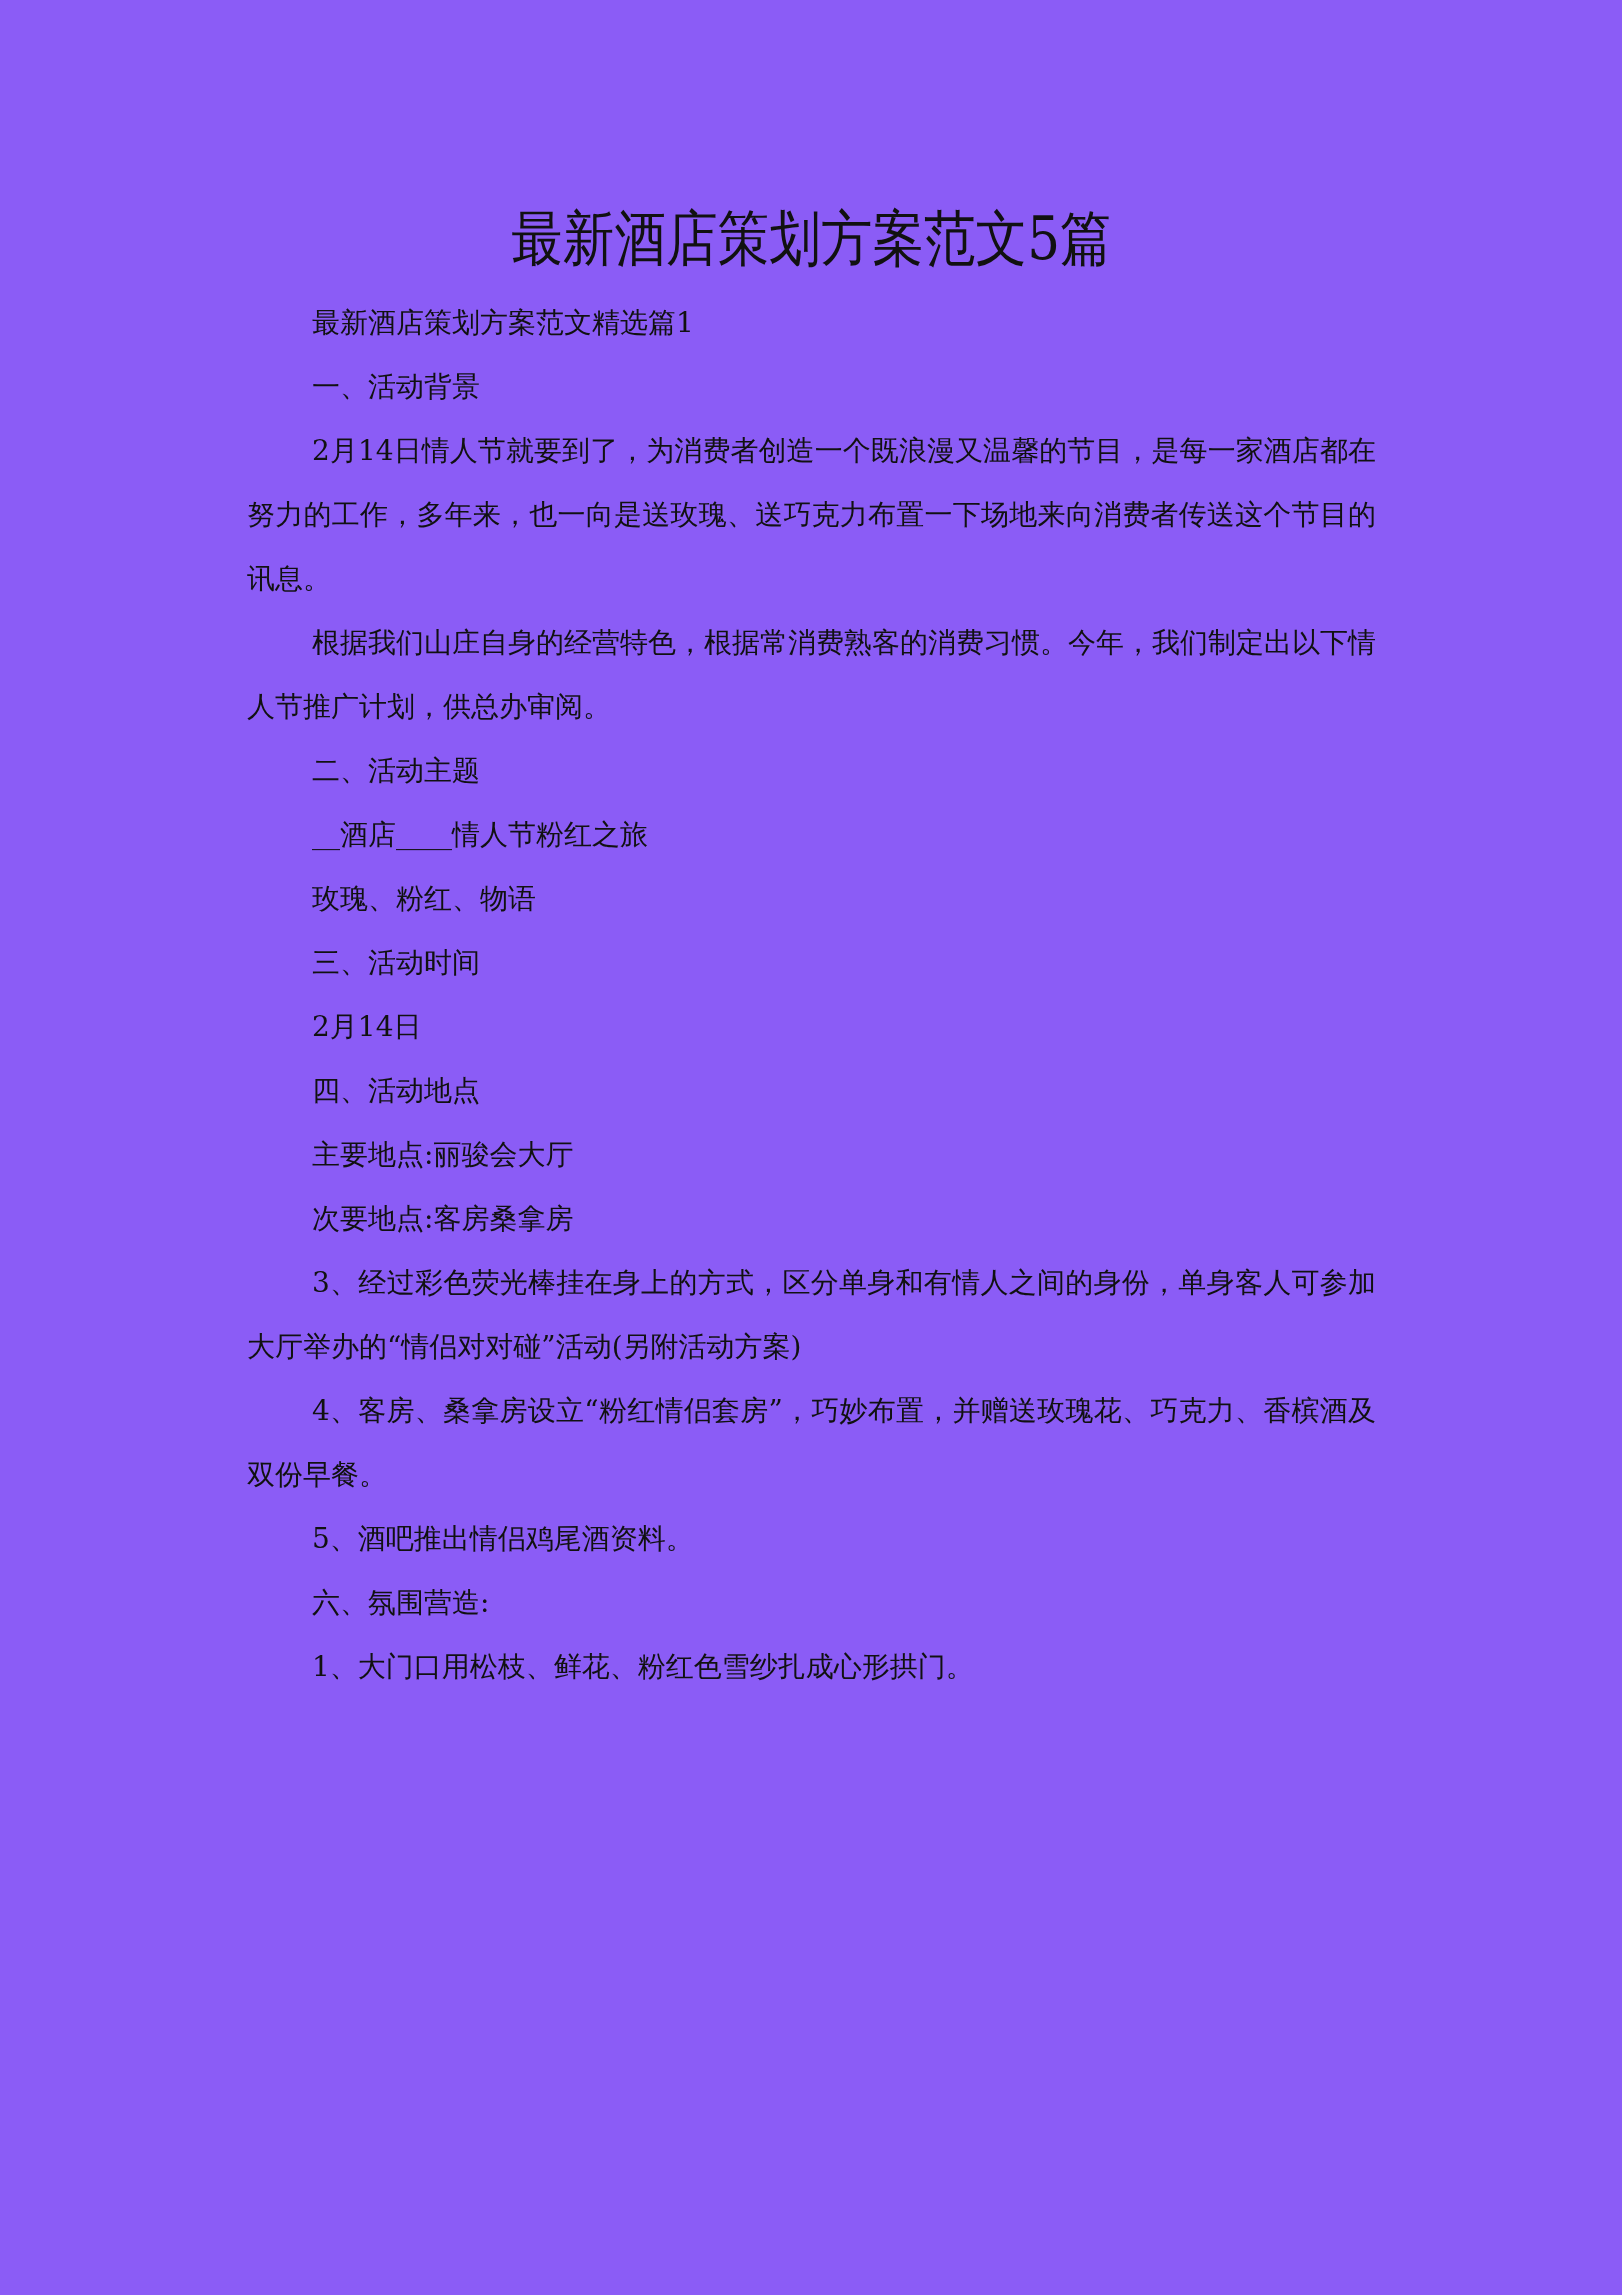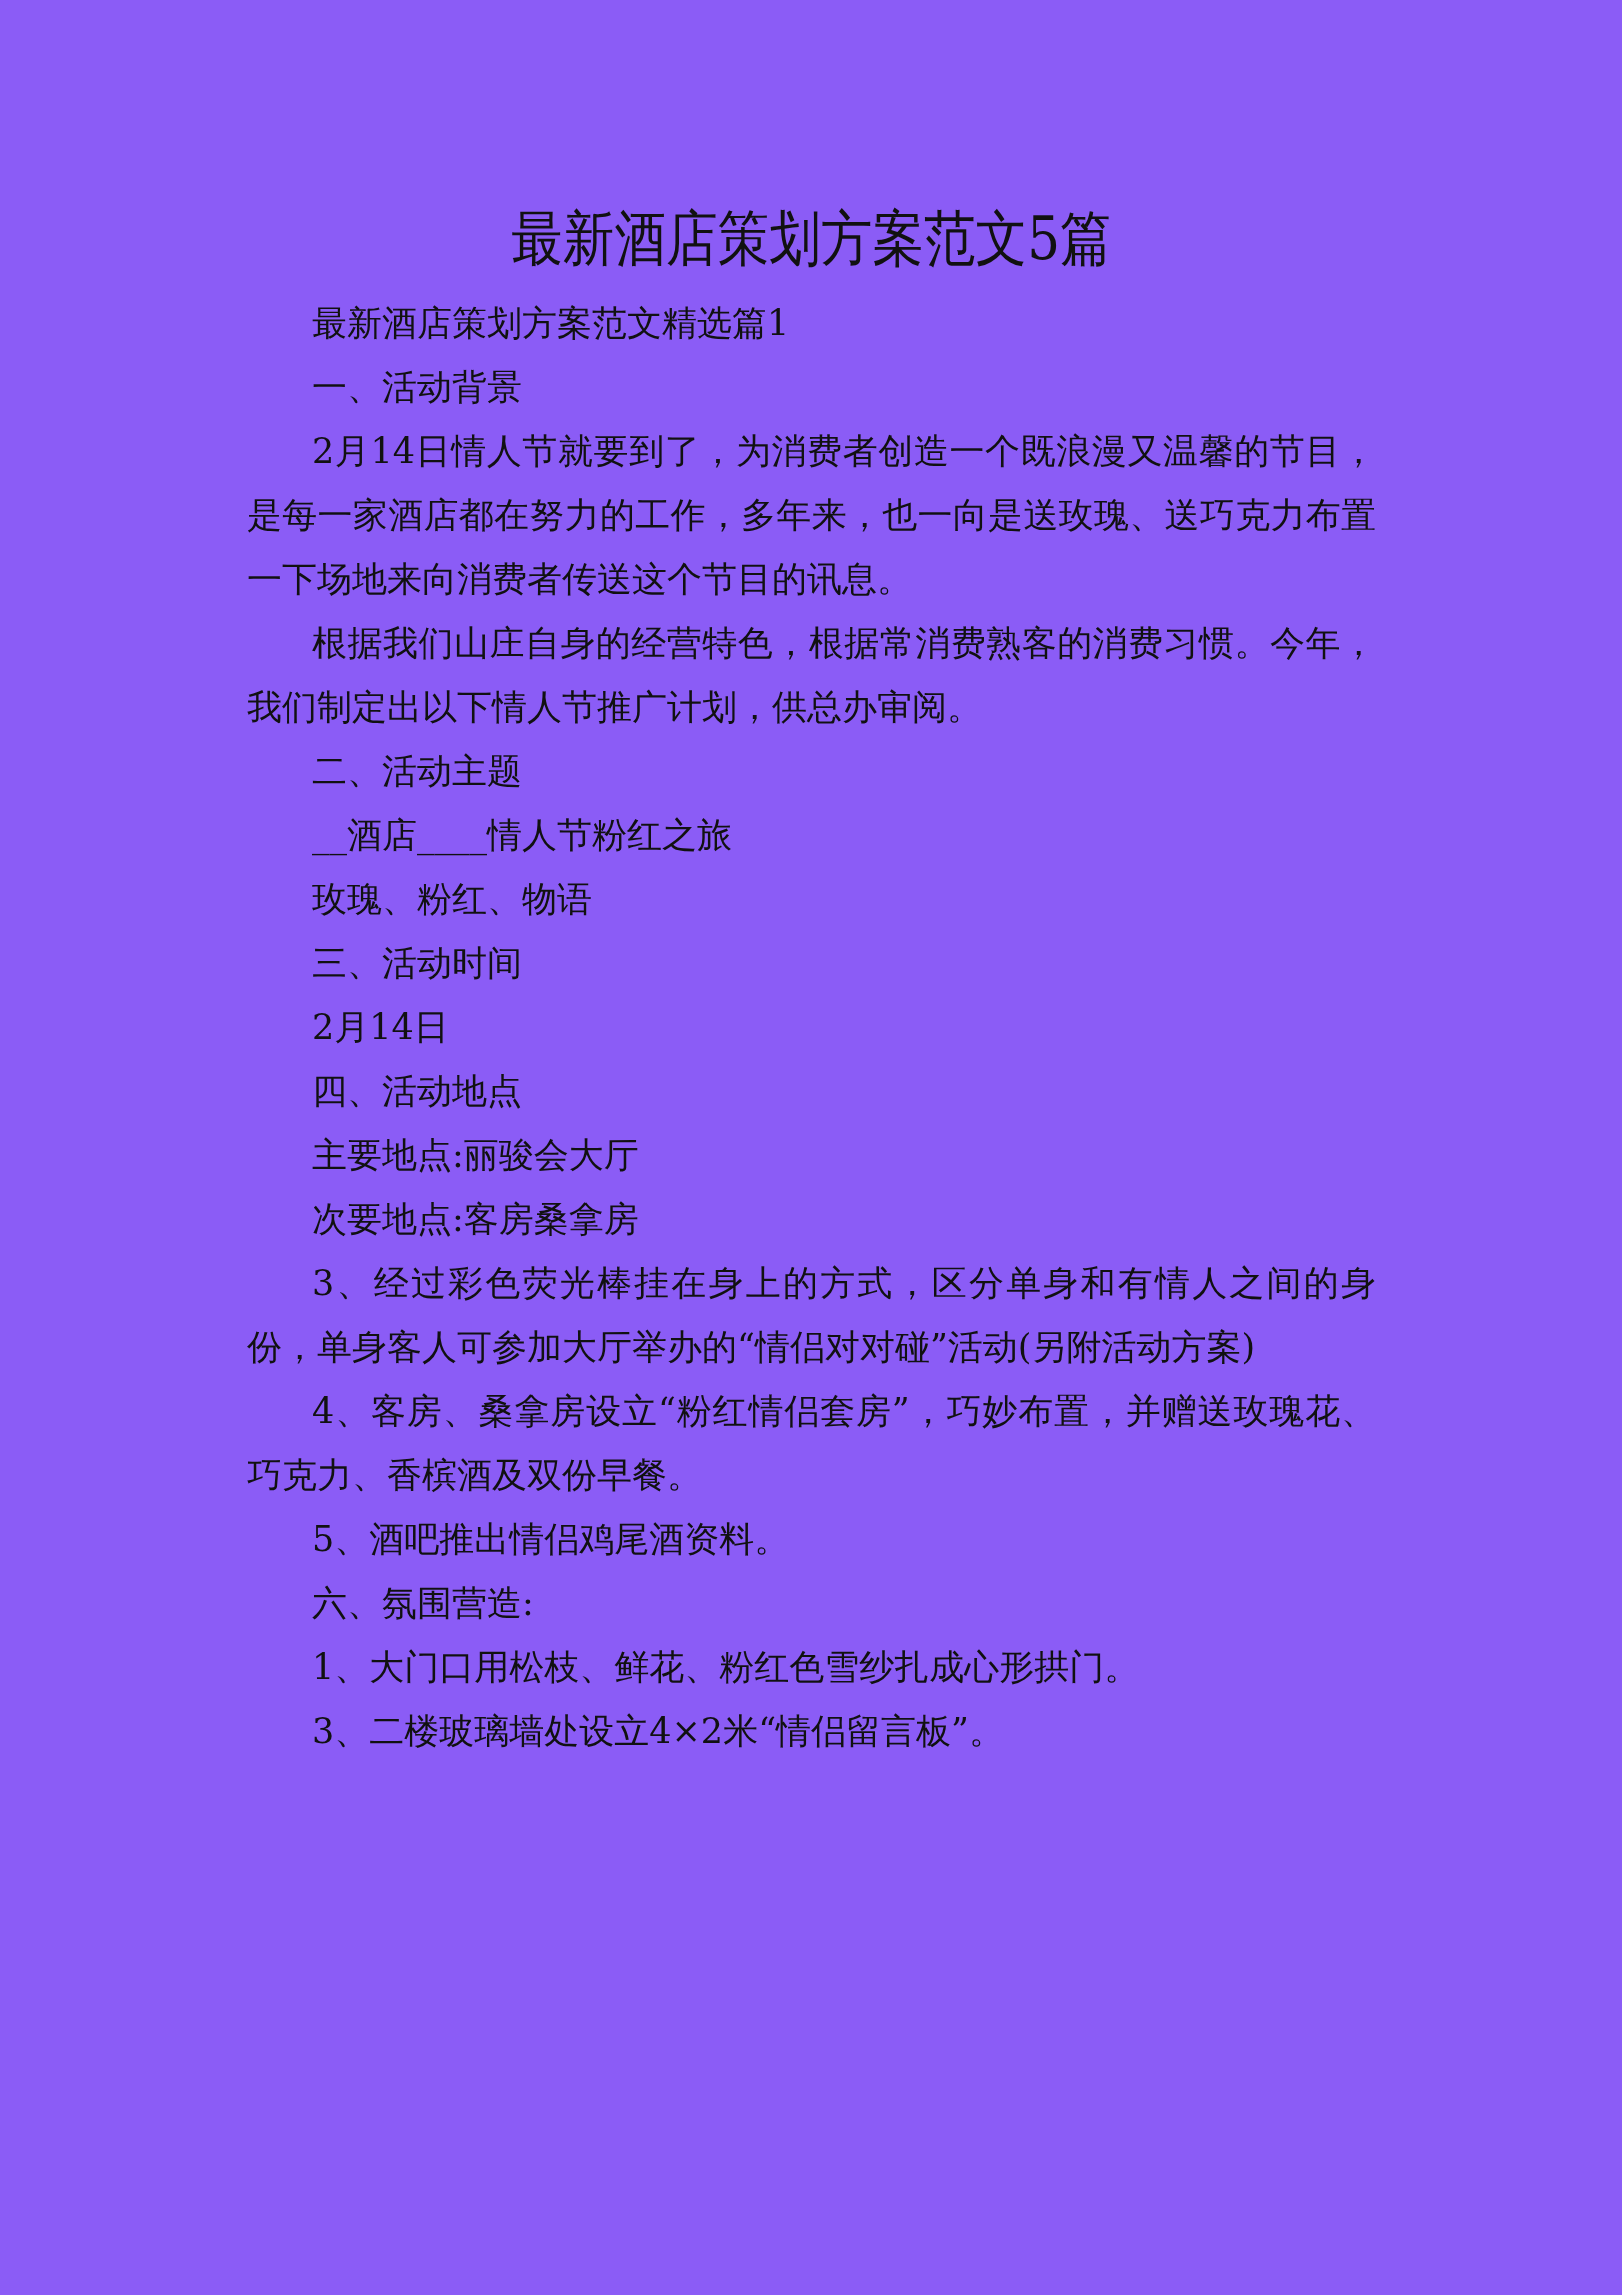--- a/index.html
+++ b/index.html
@@ -40,21 +40,21 @@
     .body-text {
       position: absolute;
       left: 247px;
       top: 291px;
       width: 1129px;
       margin: 0;
       padding: 0;
     }
     .para {
       margin: 0;
-      font-size: 35px;
+      font-size: 28px;
       line-height: 64px;
       text-align: justify;
       text-align-last: left;
       white-space: normal;
       word-break: break-all;
     }
     .para.indent {
       text-indent: 65px;
     }
   </style>
@@ -75,16 +75,15 @@
     <p class="para indent">三、活动时间</p>
     <p class="para indent">2月14日</p>
     <p class="para indent">四、活动地点</p>
     <p class="para indent">主要地点:丽骏会大厅</p>
     <p class="para indent">次要地点:客房桑拿房</p>
     <p class="para indent">3、经过彩色荧光棒挂在身上的方式，区分单身和有情人之间的身份，单身客人可参加大厅举办的“情侣对对碰”活动(另附活动方案)</p>
     <p class="para indent">4、客房、桑拿房设立“粉红情侣套房”，巧妙布置，并赠送玫瑰花、巧克力、香槟酒及双份早餐。</p>
     <p class="para indent">5、酒吧推出情侣鸡尾酒资料。</p>
     <p class="para indent">六、氛围营造:</p>
     <p class="para indent">1、大门口用松枝、鲜花、粉红色雪纱扎成心形拱门。</p>
-    <p class="para indent">3、二楼玻璃墙处设立4×2米“情侣留言板”。</p>
   </div>
 </div>
 
 
 </body></html>

